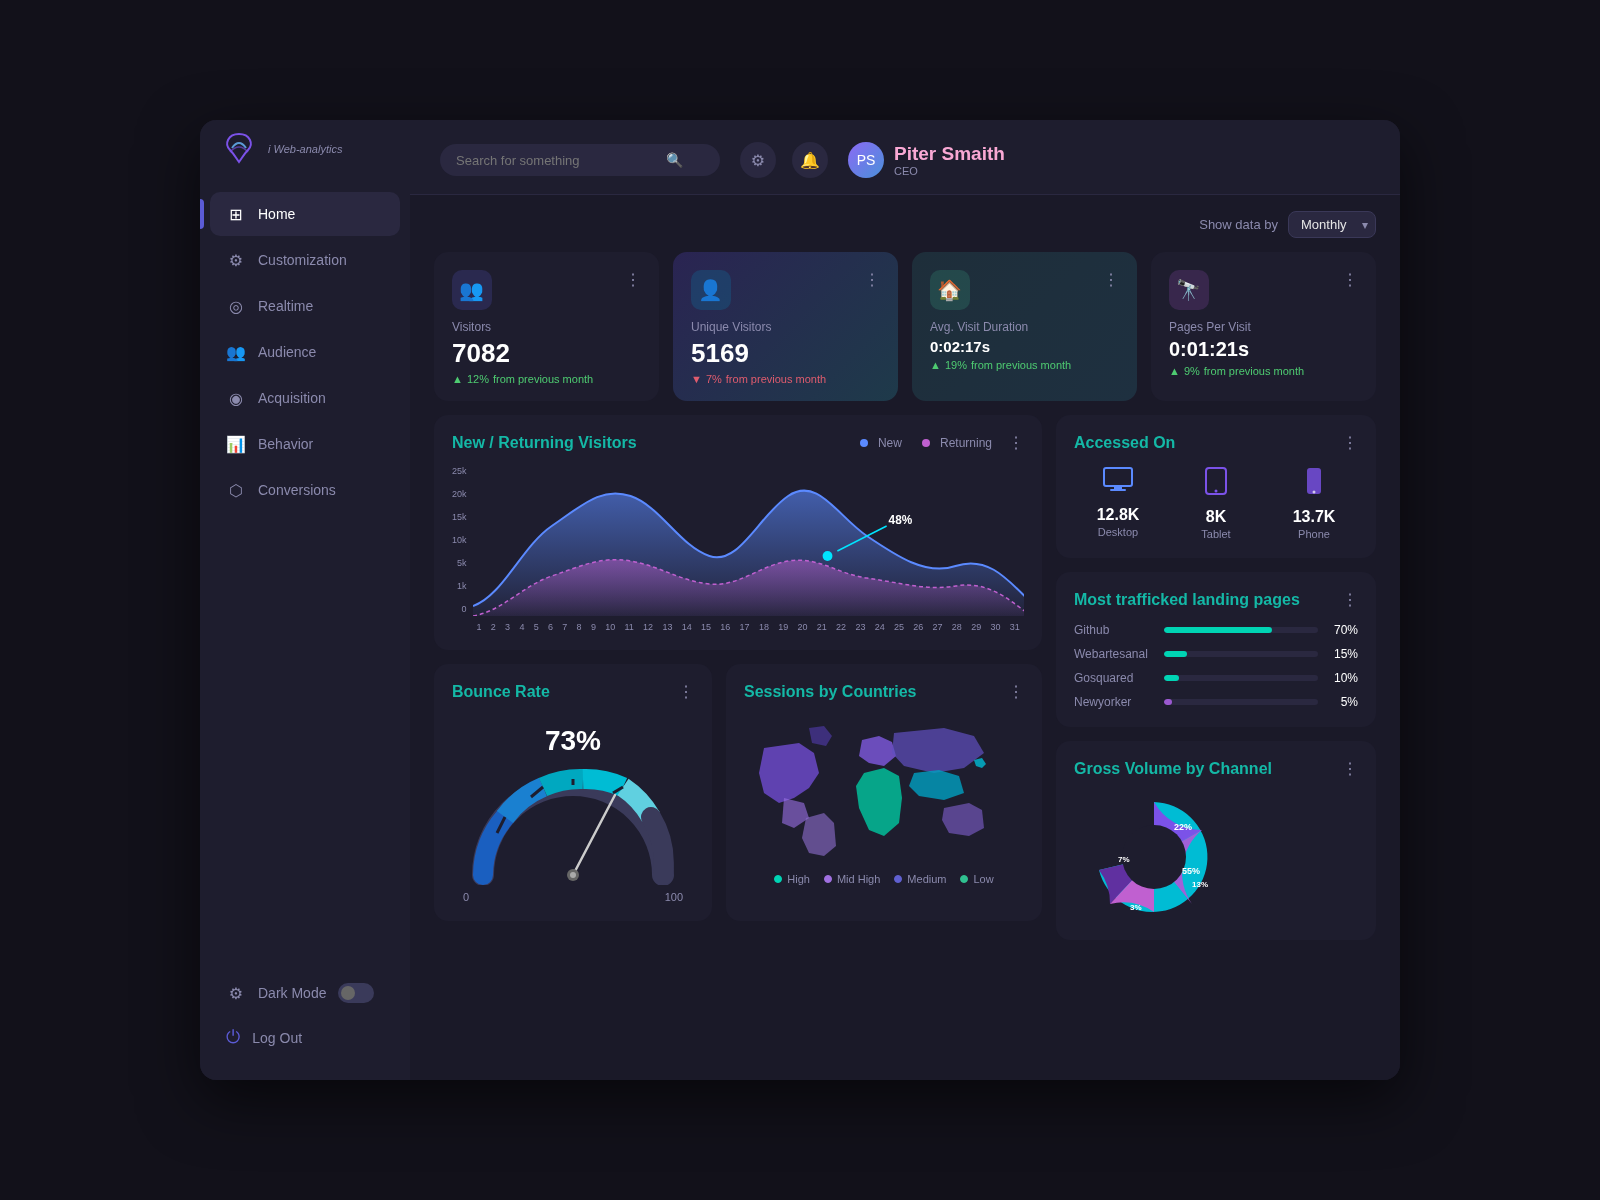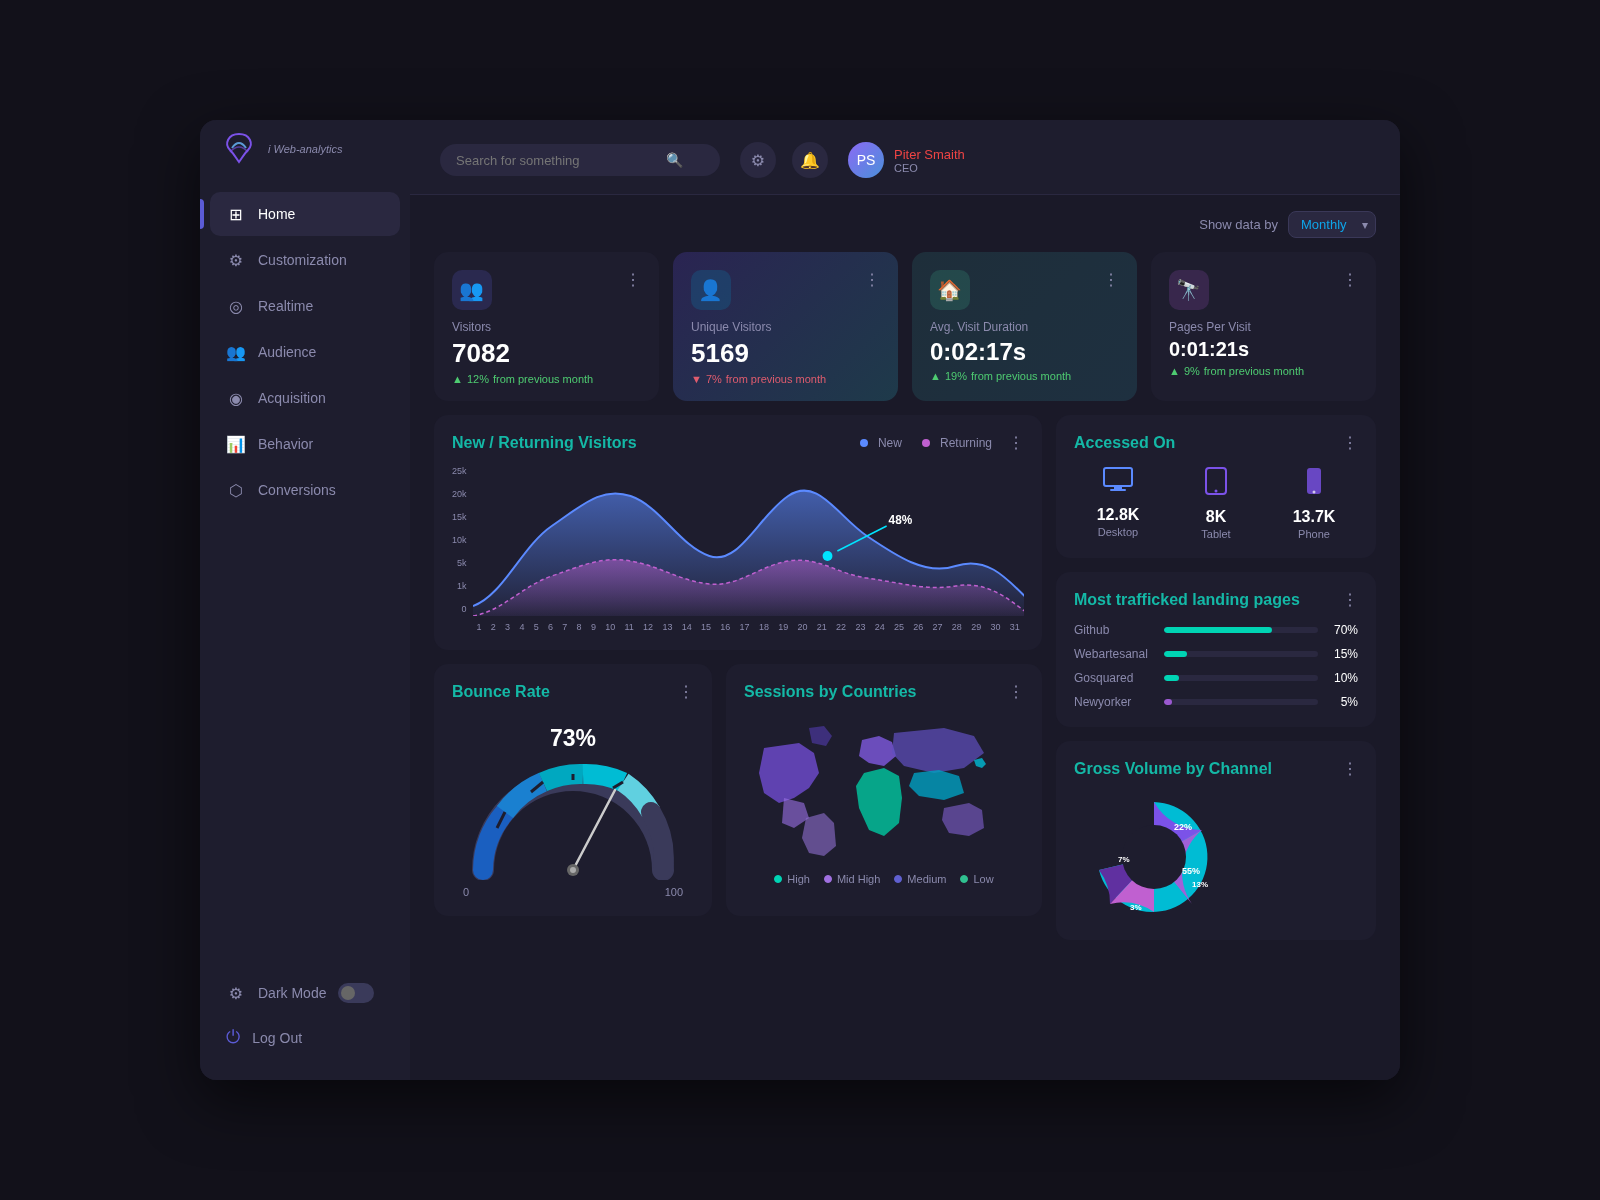--- a/index.html
+++ b/index.html
@@ -197,42 +197,42 @@
       width: 36px;
       height: 36px;
       border-radius: 50%;
       background: linear-gradient(135deg, #8b6af5, #4a90d9);
       display: flex;
       align-items: center;
       justify-content: center;
       font-size: 14px;
       color: #fff;
     }
-    .user-name { color: #ef4444; font-size: 13px; font-weight: 400; }
+    .user-name { color: #f9a8d4; font-size: 19px; font-weight: 700; }
     .user-role { color: #8b8aad; font-size: 11px; }
     
     .content-area {
       flex: 1;
       padding: 16px 24px 16px 24px;
       overflow-y: auto;
       background: #1a1928;
     }
     .show-data-row {
       display: flex;
       align-items: center;
       justify-content: flex-end;
       gap: 10px;
       margin-bottom: 14px;
     }
     .show-data-label { color: #8b8aad; font-size: 13px; }
     .select-box {
       background: #2a2840;
       border: 1px solid #3a3858;
       border-radius: 8px;
-      color: #0ea5e9;
+      color: #e5e5e5;
       font-size: 13px;
       padding: 5px 28px 5px 12px;
       appearance: none;
       cursor: pointer;
       outline: none;
     }
     .select-wrapper {
       position: relative;
       display: inline-block;
     }
@@ -368,21 +368,21 @@
     }
     .landing-pct { width: 30px; text-align: right; color: #fff; font-size: 12px; }
     
     .gauge-container {
       display: flex;
       flex-direction: column;
       align-items: center;
       padding-top: 10px;
     }
     .gauge-pct {
-      font-size: 23px;
+      font-size: 28px;
       font-weight: 700;
       color: #fff;
       margin-bottom: 8px;
     }
     .gauge-labels {
       display: flex;
       justify-content: space-between;
       width: 220px;
       font-size: 11px;
       color: #8b8aad;
@@ -598,21 +598,21 @@
             <span>7%</span>
             <span>from previous month</span>
           </div>
         </div>
         <div class="stat-card">
           <div class="stat-card-header">
             <div class="stat-icon-wrap" style="background:rgba(60,180,140,0.2)">🏠</div>
             <span class="stat-menu">⋮</span>
           </div>
           <div class="stat-label">Avg. Visit Duration</div>
-          <div class="stat-value" style="font-size:24px">0:02:17s</div>
+          <div class="stat-value" style="font-size:15px">0:02:17s</div>
           <div class="stat-change up">
             <span>▲</span>
             <span>19%</span>
             <span>from previous month</span>
           </div>
         </div>
         <div class="stat-card">
           <div class="stat-card-header">
             <div class="stat-icon-wrap" style="background:rgba(160,80,200,0.2)">🔭</div>
             <span class="stat-menu">⋮</span>

